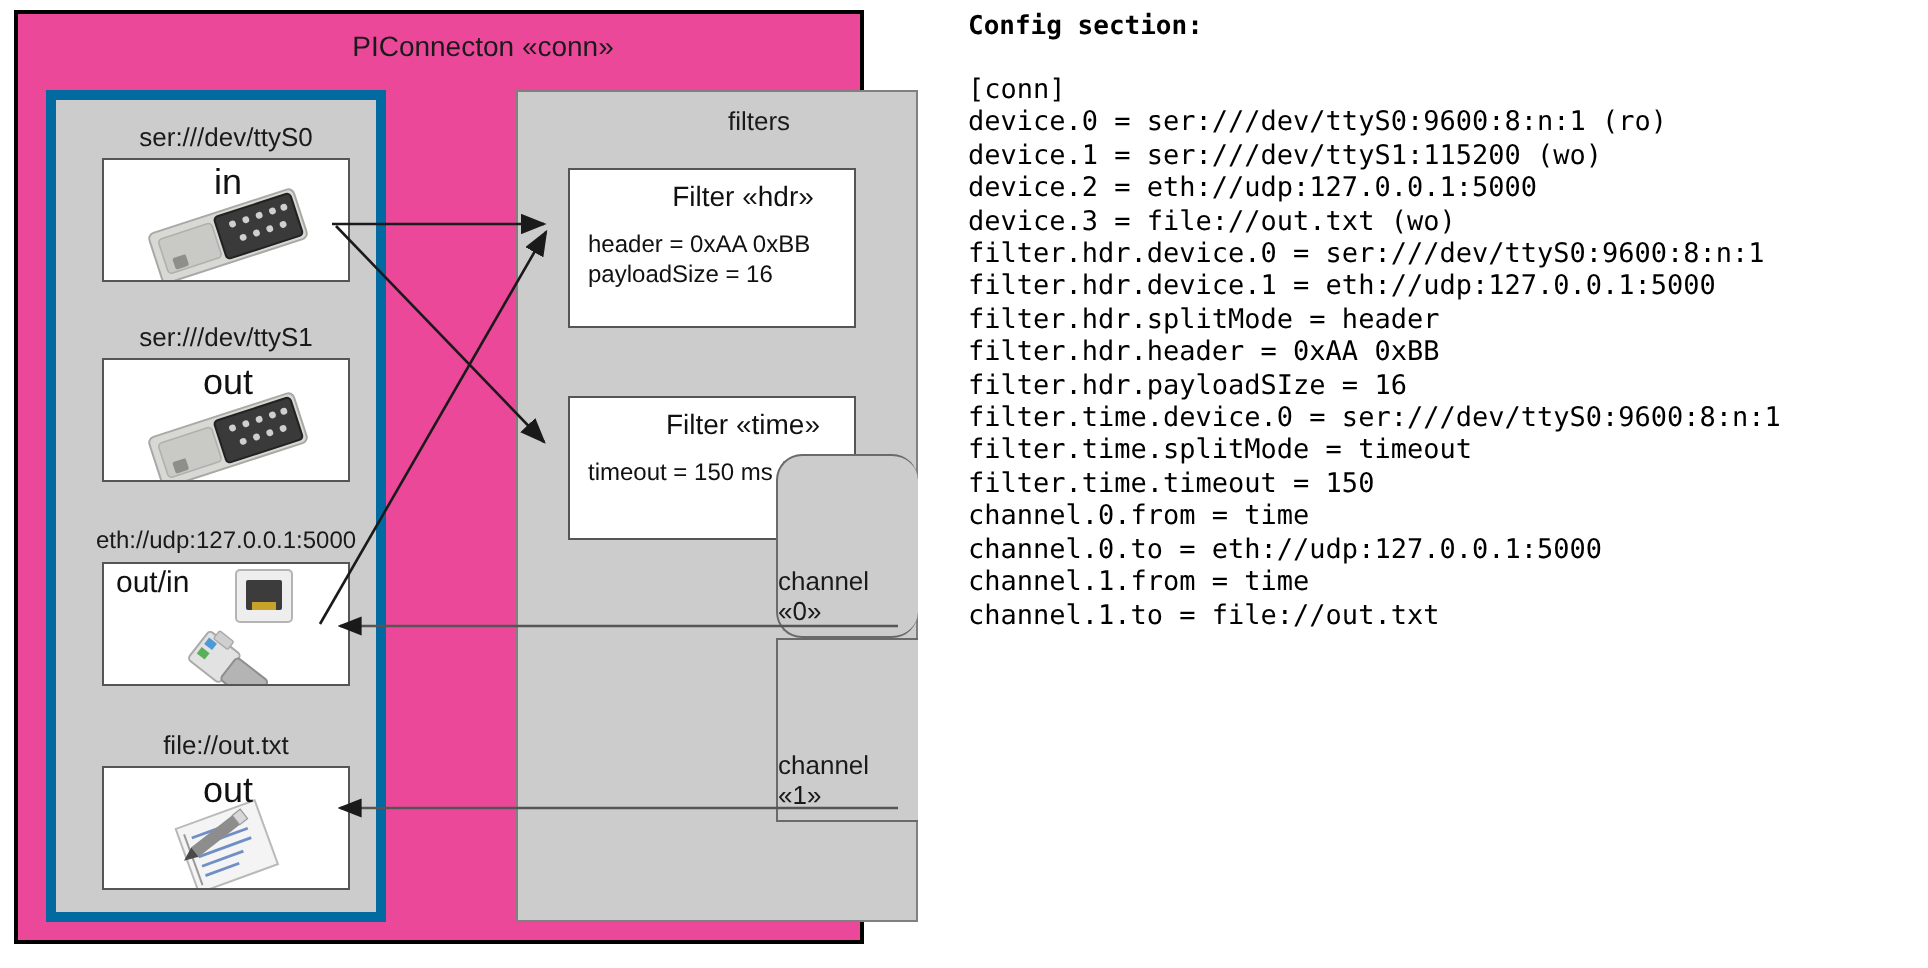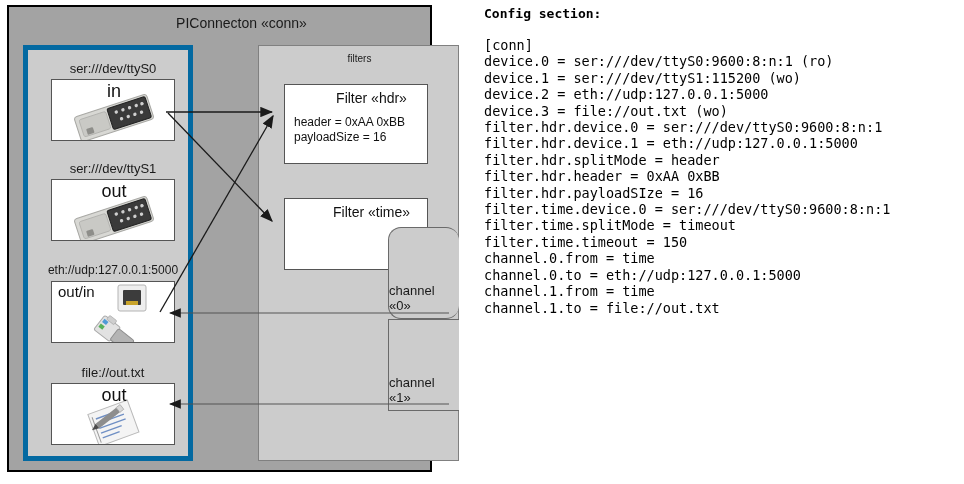--- a/index.html
+++ b/index.html
@@ -1,33 +1,33 @@
 <!DOCTYPE html>
 <html><head>
 <meta charset="utf-8">
 <style>
   html,body{margin:0;padding:0;background:#ffffff;}
   body{width:964px;height:484px;font-family:"Liberation Sans",sans-serif;position:relative;overflow:hidden;}
 
   
   #diagram{position:absolute;left:7px;top:5px;width:425px;height:467px;
-           background:#a3a3a3;border:2px solid #000000;box-sizing:border-box;}
+           background:#ec4899;border:2px solid #000000;box-sizing:border-box;}
 
   #diagram-title{position:absolute;left:0;top:8px;width:465px;text-align:center;
                  font-size:14px;color:#1a1a1a;}
 
   
   #devices-panel{position:absolute;left:14px;top:38px;width:170px;height:416px;
                  background:#cccccc;border:5px solid #0369a1;box-sizing:border-box;}
 
   
   #filters-panel{position:absolute;left:249px;top:38px;width:201px;height:416px;
                  background:#cccccc;border:1px solid #808080;box-sizing:border-box;}
   #filters-title{position:absolute;left:0;top:7px;width:201px;text-align:center;
-                 font-size:10px;color:#1a1a1a;}
+                 font-size:13px;color:#1a1a1a;padding-left:20px;}
 
   
   .device-group{position:absolute;left:0;width:170px;}
   .device-caption{text-align:center;font-size:13px;color:#1a1a1a;height:17px;line-height:17px;}
   .device-box{position:relative;margin:2px auto 0 auto;width:124px;height:62px;
               background:#ffffff;border:1px solid #555555;box-sizing:border-box;overflow:hidden;}
   .device-label{position:absolute;top:1px;left:0;width:124px;text-align:center;
                 font-size:18px;color:#111111;z-index:3;}
   .device-label.left{text-align:left;left:6px;width:auto;font-size:15px;}
 
@@ -168,20 +168,23 @@
     <div class="filter-box" style="left:25px;top:38px;width:144px;height:80px;">
       <div class="filter-title">Filter «hdr»</div>
       <div class="filter-props">
         <div class="filter-prop">header = 0xAA 0xBB</div>
         <div class="filter-prop">payloadSize = 16</div>
       </div>
     </div>
 
     <div class="filter-box" style="left:25px;top:152px;width:144px;height:72px;">
       <div class="filter-title">Filter «time»</div>
+      <div class="filter-props">
+        <div class="filter-prop">timeout = 150 ms</div>
+      </div>
     </div>
 
     <div class="channel-box" style="left:129px;top:181px;width:71px;height:92px;border-right:none;border-radius:13px;">
       <span class="channel-label">channel «0»</span>
     </div>
 
     <div class="channel-box" style="left:129px;top:273px;width:71px;height:92px;border-right:none;">
       <span class="channel-label">channel «1»</span>
     </div>
 

